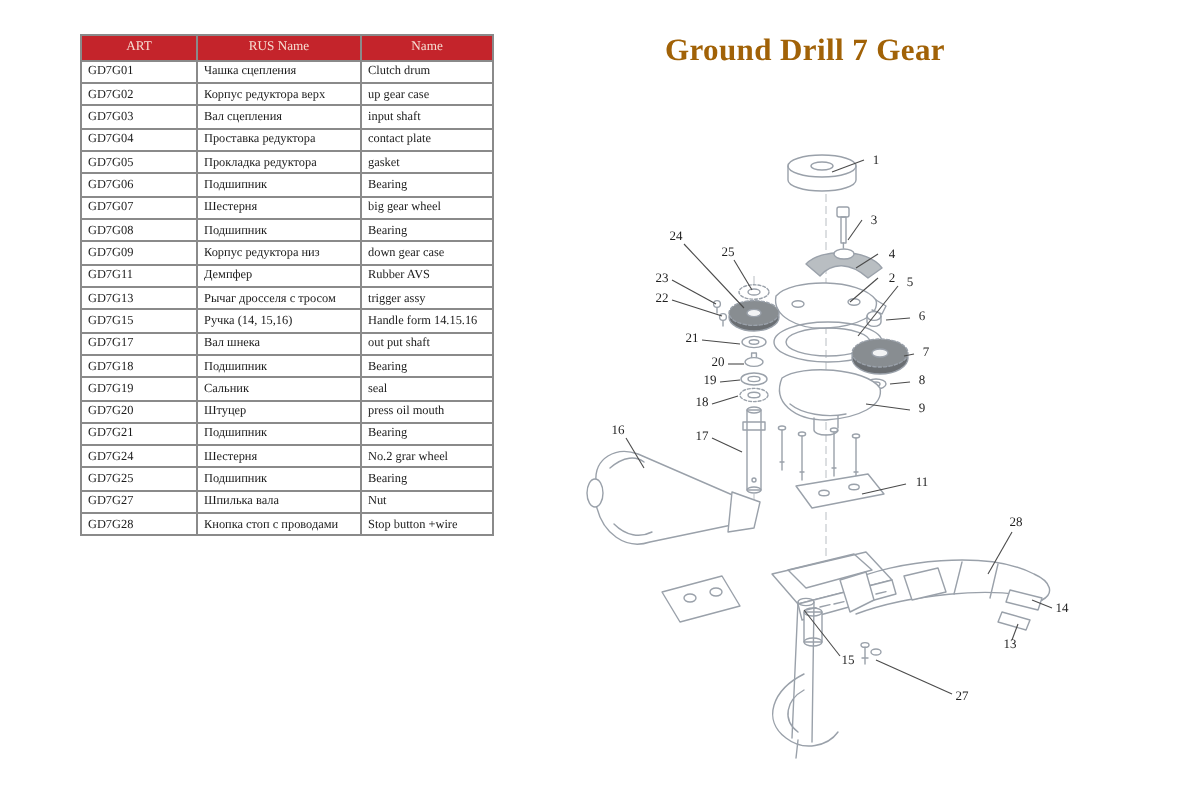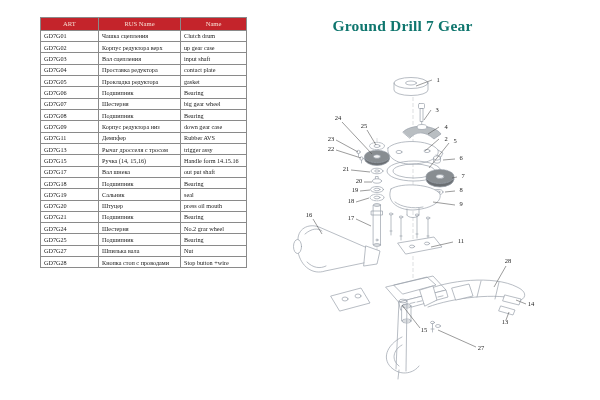--- a/index.html
+++ b/index.html
@@ -15,21 +15,21 @@
     background:#c4242b;color:#f6ddd2;font-weight:normal;
     font-size:6.6px;line-height:1.1;padding:2px 1px 2.6px;
     border:0.7px solid #8a8a8a;text-align:center;
   }
   .parts-table td{
     border:0.7px solid #8a8a8a;font-size:6.2px;line-height:1.15;
     color:#1b1b1b;padding:1.6px 3px;white-space:nowrap;overflow:hidden;
   }
   .page-title{
     position:absolute;left:295px;top:17px;width:215px;text-align:center;
-    font-size:15.5px;font-weight:bold;color:#0f766e;letter-spacing:.2px;
+    font-size:15.5px;font-weight:bold;color:#a16207;letter-spacing:.2px;
   }
   svg.diagram{position:absolute;left:0;top:0;}
   .part{stroke:#9aa1aa;stroke-width:.7;fill:none;stroke-linecap:round;stroke-linejoin:round;}
   .fillw{fill:#ffffff;}
   .axis{stroke:#b9bec3;stroke-width:.5;stroke-dasharray:4 2;fill:none;}
   .leader{stroke:#4a4a4a;stroke-width:.55;}
   .callout{font-family:"Liberation Serif",serif;font-size:6.5px;fill:#1f1f1f;stroke:none;text-anchor:middle;}
 </style>
 </head>
 <body>

